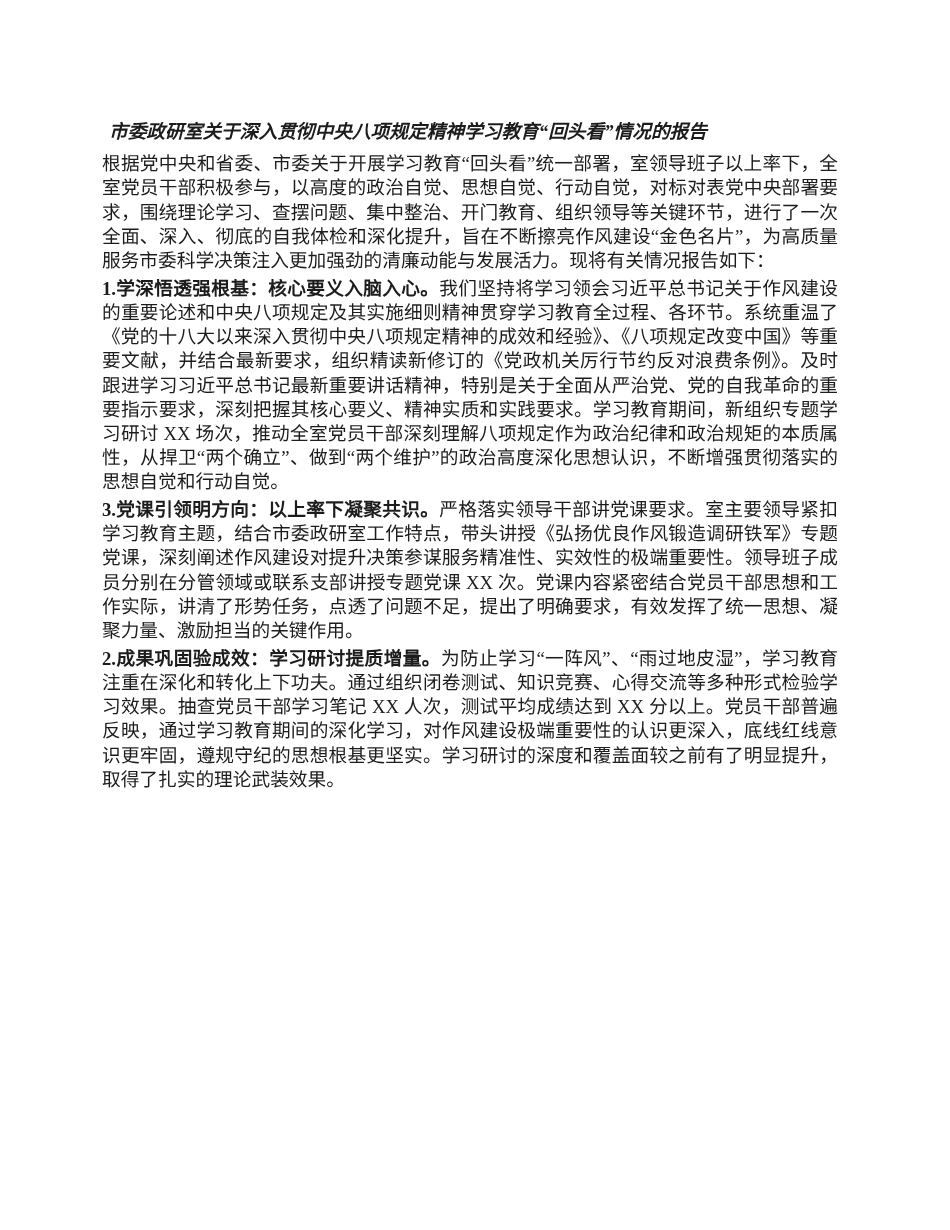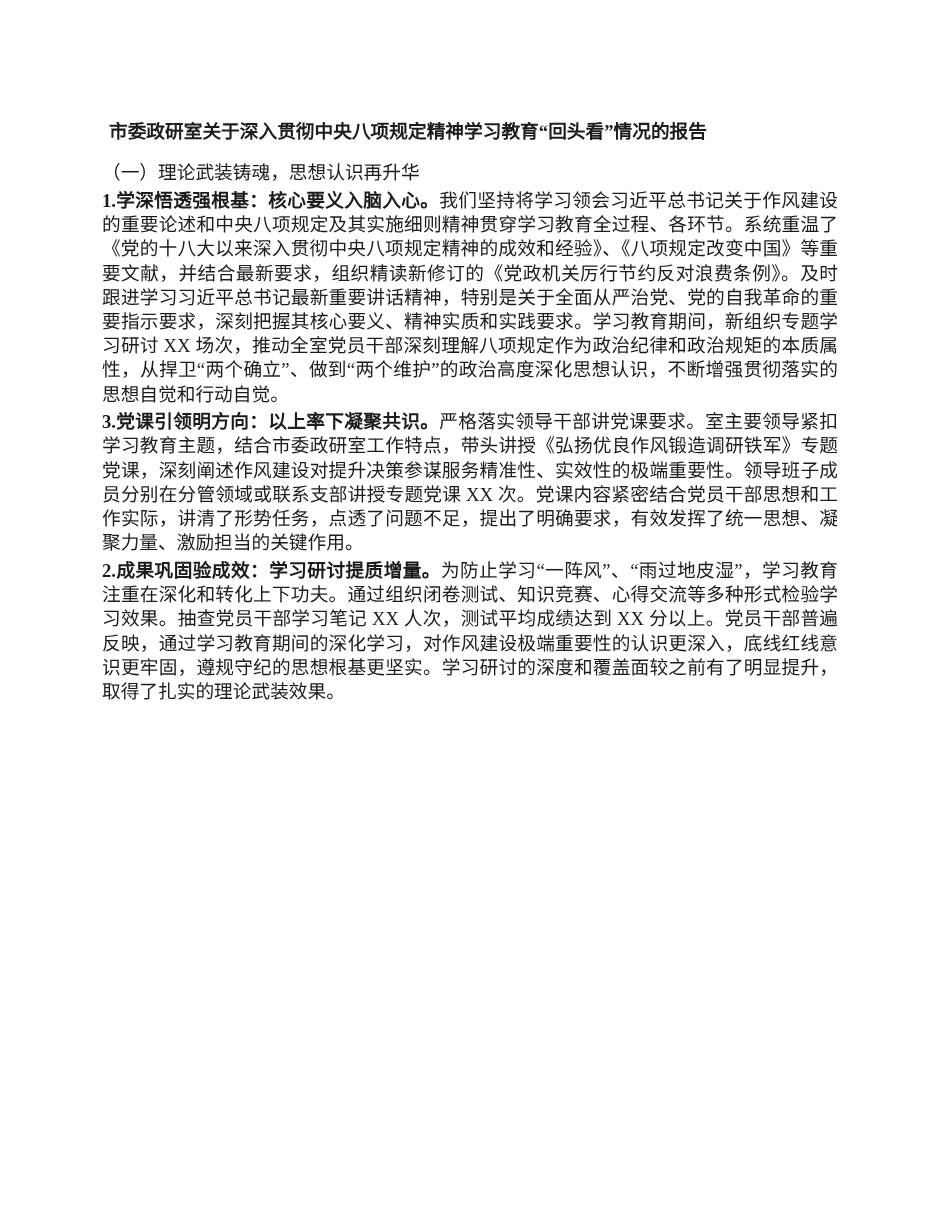--- a/index.html
+++ b/index.html
@@ -21,37 +21,38 @@
   .doc {
     width: 736px;
     font-size: 18.7px;
     line-height: 24.2px;
     text-align: justify;
     text-align-last: left;
   }
   .doc-title {
     font-weight: bold;
     padding-left: 7px;
-    margin: 0 0 17px 0;
+    margin: 0 0 8px 0;
     white-space: nowrap;
     text-align: left;
+    font-style: italic;
   }
   .block {
     margin: 0 0 3.5px 0;
   }
   .lead {
     font-weight: bold;
   }
 </style>
 </head>
 <body>
 
 <div class="page">
   <div class="doc">
     <p class="doc-title">市委政研室关于深入贯彻中央八项规定精神学习教育“回头看”情况的报告</p>
     <div>
-        <p class="block heading">（一）理论武装铸魂，思想认识再升华</p>
+        <p class="block paragraph">根据党中央和省委、市委关于开展学习教育“回头看”统一部署，室领导班子以上率下，全室党员干部积极参与，以高度的政治自觉、思想自觉、行动自觉，对标对表党中央部署要求，围绕理论学习、查摆问题、集中整治、开门教育、组织领导等关键环节，进行了一次全面、深入、彻底的自我体检和深化提升，旨在不断擦亮作风建设“金色名片”，为高质量服务市委科学决策注入更加强劲的清廉动能与发展活力。现将有关情况报告如下：</p>
         <p class="block paragraph"><b class="lead">1.学深悟透强根基：核心要义入脑入心。</b>我们坚持将学习领会习近平总书记关于作风建设的重要论述和中央八项规定及其实施细则精神贯穿学习教育全过程、各环节。系统重温了《党的十八大以来深入贯彻中央八项规定精神的成效和经验》、《八项规定改变中国》等重要文献，并结合最新要求，组织精读新修订的《党政机关厉行节约反对浪费条例》。及时跟进学习习近平总书记最新重要讲话精神，特别是关于全面从严治党、党的自我革命的重要指示要求，深刻把握其核心要义、精神实质和实践要求。学习教育期间，新组织专题学习研讨 XX 场次，推动全室党员干部深刻理解八项规定作为政治纪律和政治规矩的本质属性，从捍卫“两个确立”、做到“两个维护”的政治高度深化思想认识，不断增强贯彻落实的思想自觉和行动自觉。</p>
         <p class="block paragraph"><b class="lead">3.党课引领明方向：以上率下凝聚共识。</b>严格落实领导干部讲党课要求。室主要领导紧扣学习教育主题，结合市委政研室工作特点，带头讲授《弘扬优良作风锻造调研铁军》专题党课，深刻阐述作风建设对提升决策参谋服务精准性、实效性的极端重要性。领导班子成员分别在分管领域或联系支部讲授专题党课 XX 次。党课内容紧密结合党员干部思想和工作实际，讲清了形势任务，点透了问题不足，提出了明确要求，有效发挥了统一思想、凝聚力量、激励担当的关键作用。</p>
         <p class="block paragraph"><b class="lead">2.成果巩固验成效：学习研讨提质增量。</b>为防止学习“一阵风”、“雨过地皮湿”，学习教育注重在深化和转化上下功夫。通过组织闭卷测试、知识竞赛、心得交流等多种形式检验学习效果。抽查党员干部学习笔记 XX 人次，测试平均成绩达到 XX 分以上。党员干部普遍反映，通过学习教育期间的深化学习，对作风建设极端重要性的认识更深入，底线红线意识更牢固，遵规守纪的思想根基更坚实。学习研讨的深度和覆盖面较之前有了明显提升，取得了扎实的理论武装效果。</p>
       </div>
   </div>
 </div>
 
 </body></html>

